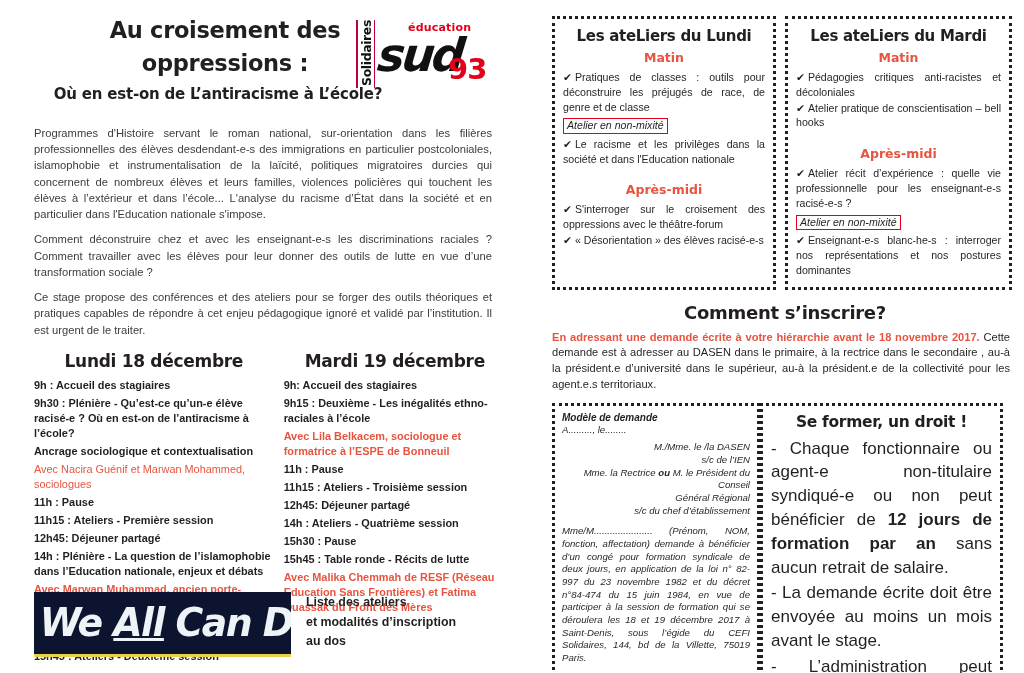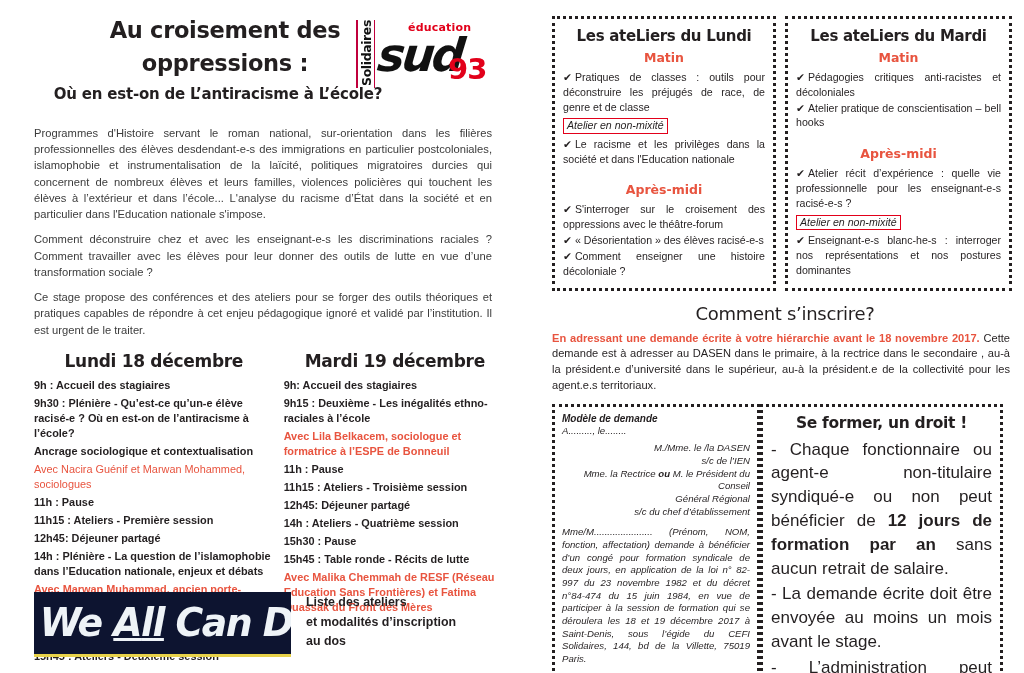--- a/index.html
+++ b/index.html
@@ -166,21 +166,21 @@
   .nonmix{
     display:inline-block;
     border:1.6px solid #e2001a;
     font-style:italic;font-size:10.6px;
     padding:0 3px;margin:2px 0 3px 0;
     line-height:1.25;
   }
 
   .inscrire-title{
     font-family:"DejaVu Sans", sans-serif;
-    font-weight:normal;font-size:18px;
+    font-weight:bold;font-size:18px;
     text-align:center;margin:12px 0 7px 0;
     letter-spacing:-0.3px;
   }
   .inscrire-body{font-size:11.1px;line-height:1.42;text-align:justify;padding-right:8px;}
   .inscrire-body .lead{color:#e8543f;font-weight:bold;}
 
   .lowrow{display:flex;gap:0;margin-top:10px;}
   .modelbox{
     width:208px;box-sizing:border-box;
     padding:5px 7px 6px 7px;
@@ -285,21 +285,20 @@
         <div class="periodhead">Matin</div>
         <div>
             <div class="item"><span class="ck">✔</span><span>Pratiques de classes : outils pour déconstruire les préjugés de race, de genre et de classe</span></div>
             <div><span class="nonmix">Atelier en non-mixité</span></div>
             <div class="item"><span class="ck">✔</span><span>Le racisme et les privilèges dans la société et dans l'Education nationale</span></div>
           </div>
         <div class="periodhead pm">Après-midi</div>
         <div>
             <div class="item"><span class="ck">✔</span><span>S'interroger sur le croisement des oppressions avec le théâtre-forum</span></div>
             <div class="item"><span class="ck">✔</span><span>« Désorientation » des élèves racisé-e-s</span></div>
-            <div class="item"><span class="ck">✔</span><span>Comment enseigner une histoire décoloniale ?</span></div>
           </div>
       </div>
 
       <div class="atelbox b dotted-box">
         <div class="atelhead">Les ateLiers du Mardi</div>
         <div class="periodhead">Matin</div>
         <div>
             <div class="item"><span class="ck">✔</span><span>Pédagogies critiques anti-racistes et décoloniales</span></div>
             <div class="item"><span class="ck">✔</span><span>Atelier pratique de conscientisation – bell hooks</span></div>
           </div>

